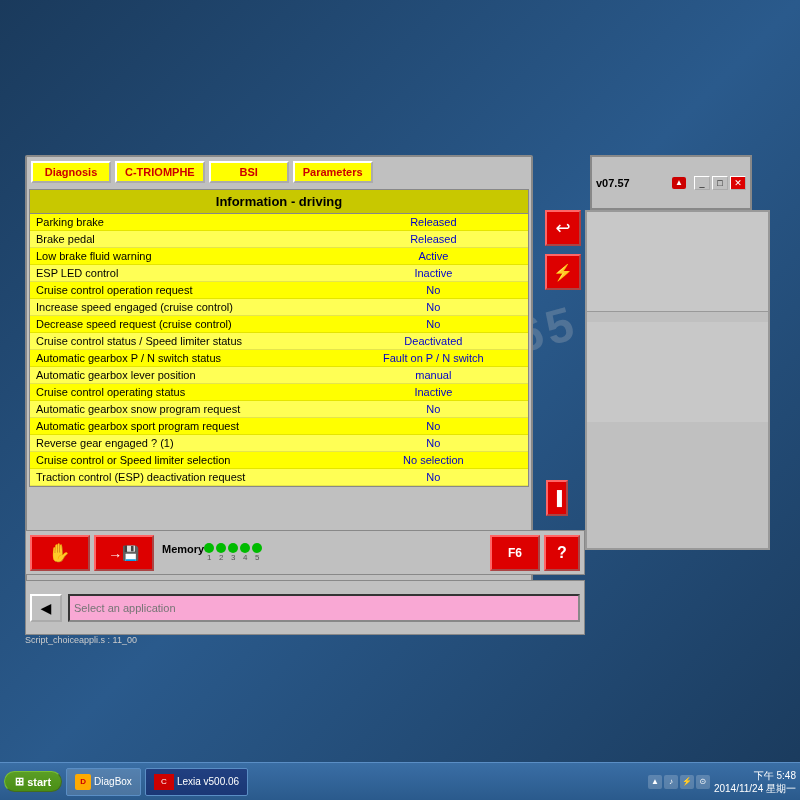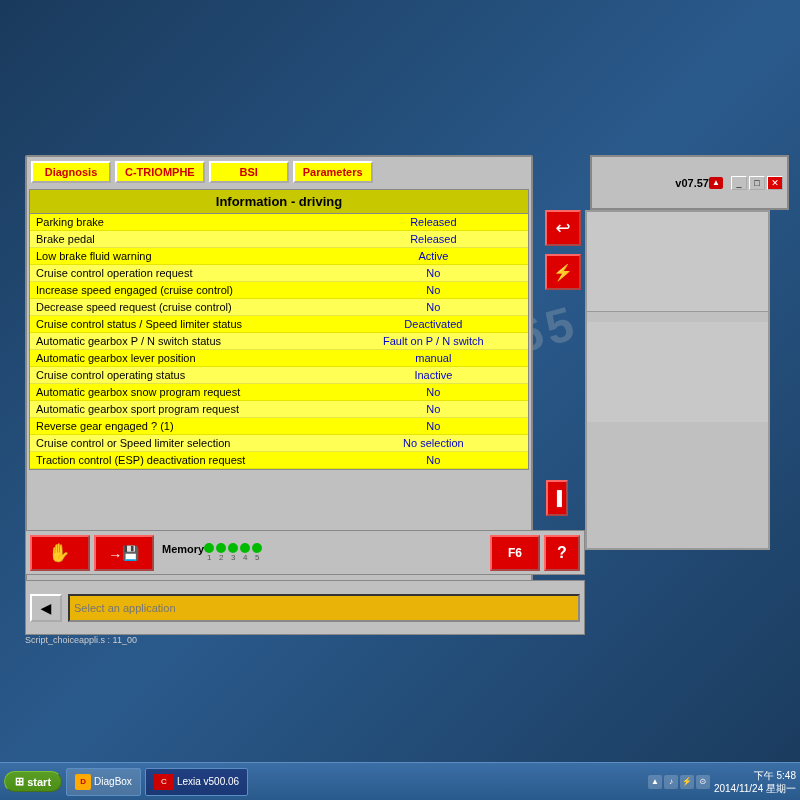--- a/index.html
+++ b/index.html
@@ -51,27 +51,27 @@
       padding: 3px 8px;
       cursor: pointer;
       min-width: 80px;
       text-align: center;
     }
 
     .version-area {
       position: absolute;
       top: 155px;
       left: 590px;
-      width: 199px;
+      width: 162px;
       height: 55px;
       background: #c0c0c0;
       border: 2px solid #888;
       display: flex;
       align-items: center;
-      justify-content: flex-end;
+      justify-content: space-between;
       padding: 2px 4px;
     }
 
     .version-text {
       font-size: 11px;
       font-weight: bold;
     }
 
     .window-controls {
       display: flex;
@@ -317,21 +317,21 @@
       display: flex;
       align-items: center;
       justify-content: center;
       font-size: 14px;
     }
 
     .app-input {
       flex: 1;
       height: 28px;
       border: 2px inset #888;
-      background: #eab308;
+      background: #f9a8d4;
       padding: 2px 4px;
       font-size: 11px;
       color: #555;
     }
 
     .script-info {
       position: absolute;
       top: 635px;
       left: 25px;
       font-size: 9px;
@@ -519,20 +519,24 @@
               <td>Parking brake</td>
               <td class="val-released">Released</td>
             </tr>
             <tr>
               <td>Brake pedal</td>
               <td class="val-released">Released</td>
             </tr>
             <tr>
               <td>Low brake fluid warning</td>
               <td class="val-active">Active</td>
+            </tr>
+            <tr>
+              <td>ESP LED control</td>
+              <td class="val-inactive">Inactive</td>
             </tr>
             <tr>
               <td>Cruise control operation request</td>
               <td class="val-no">No</td>
             </tr>
             <tr>
               <td>Increase speed engaged (cruise control)</td>
               <td class="val-no">No</td>
             </tr>
             <tr>

